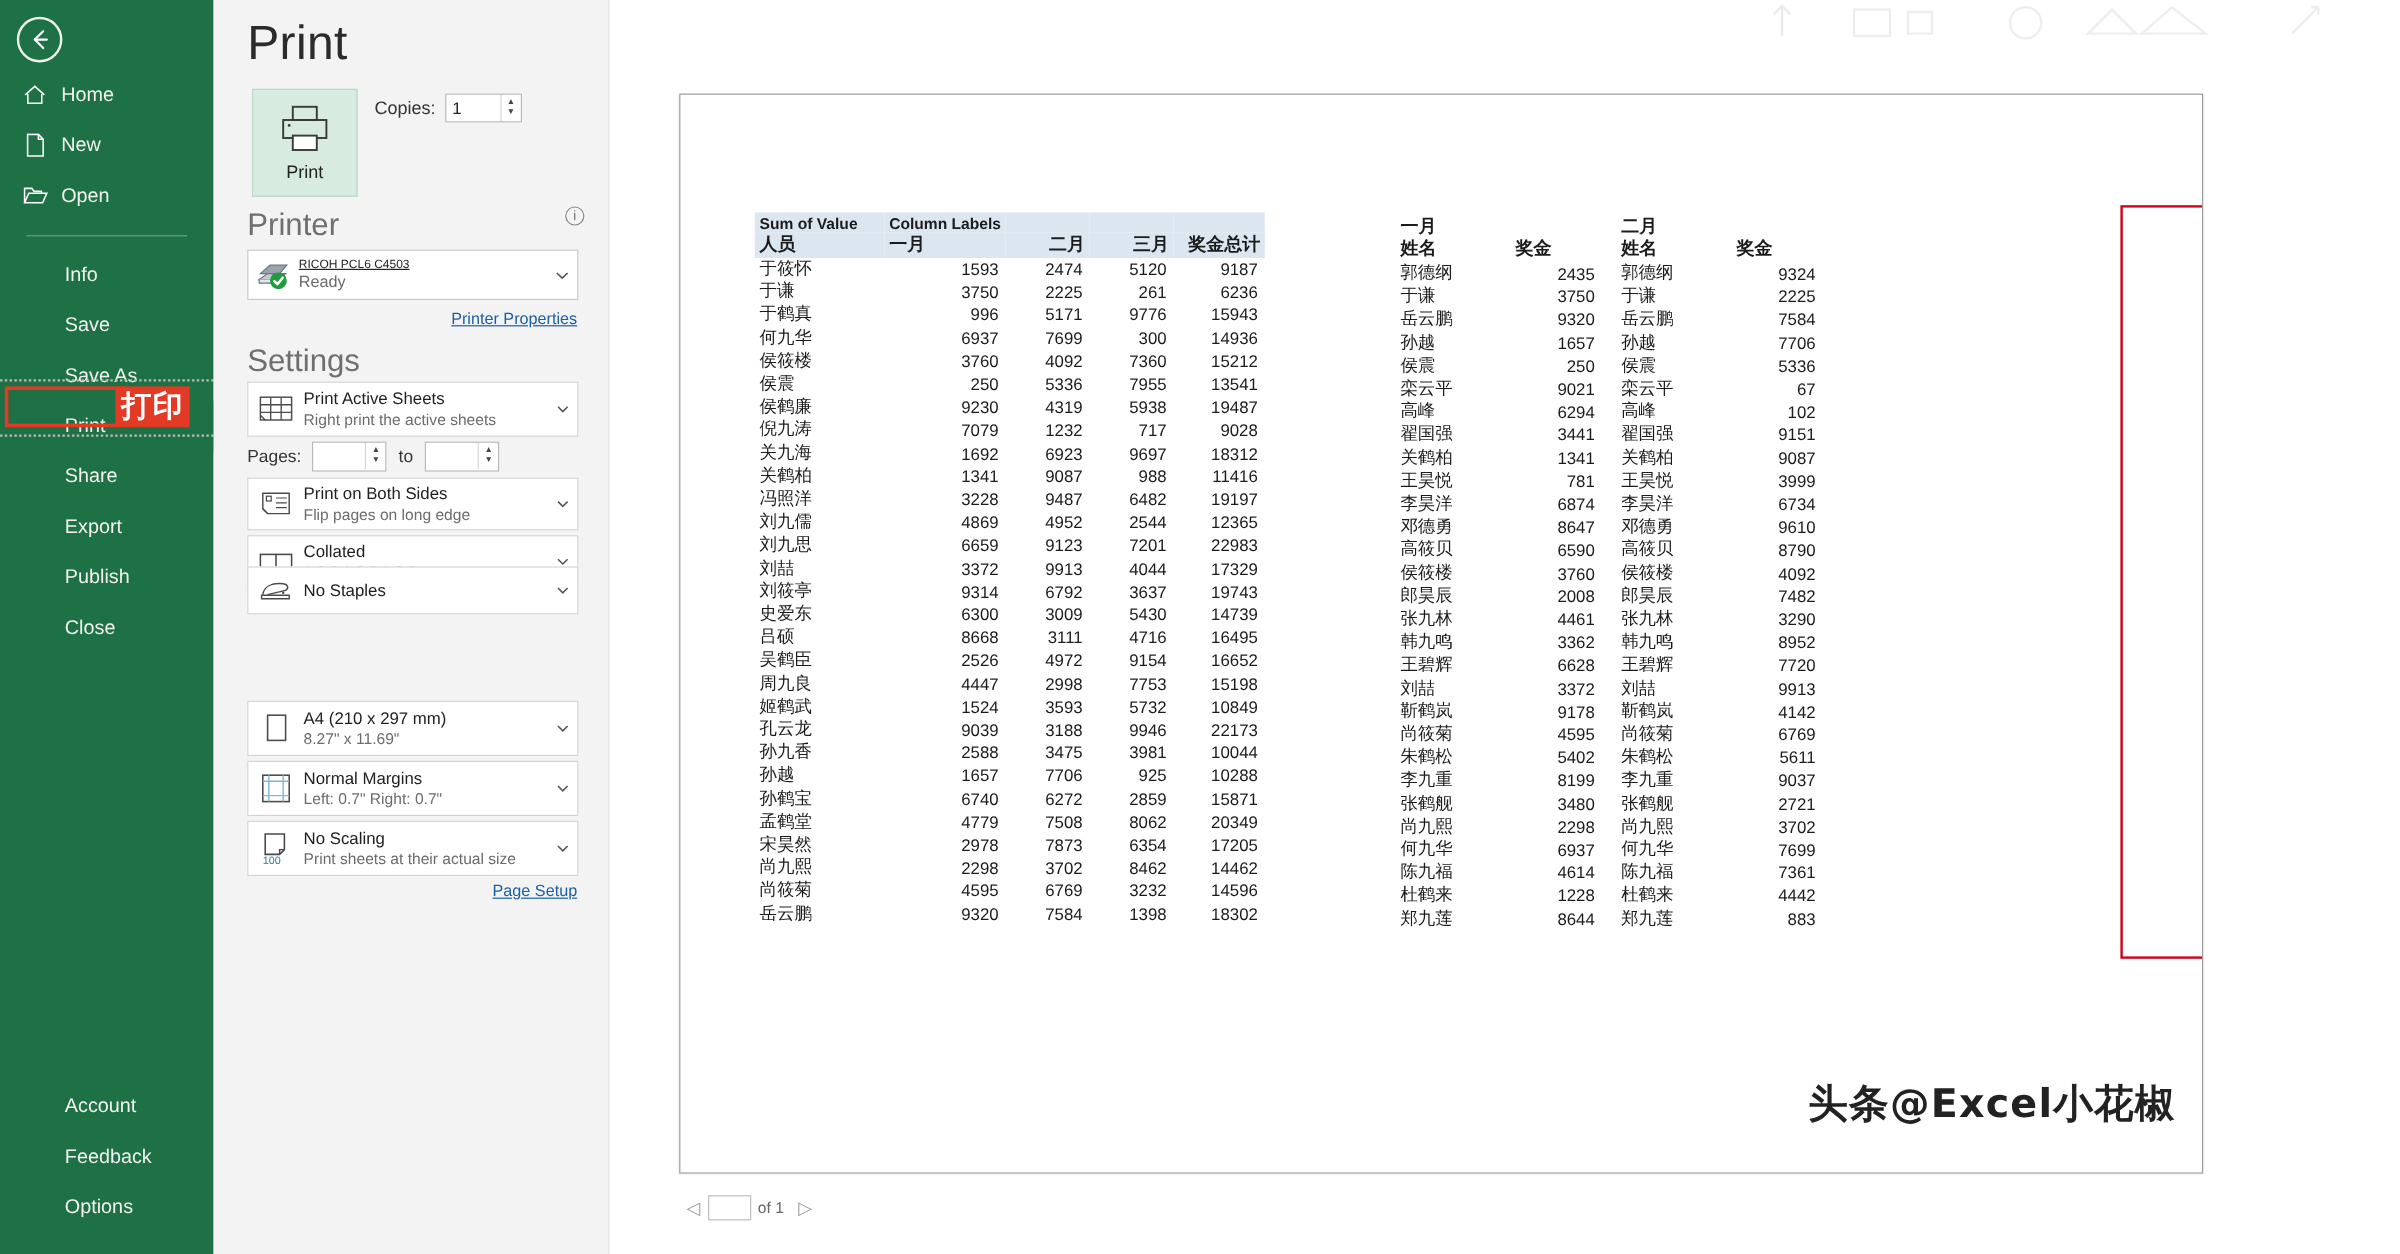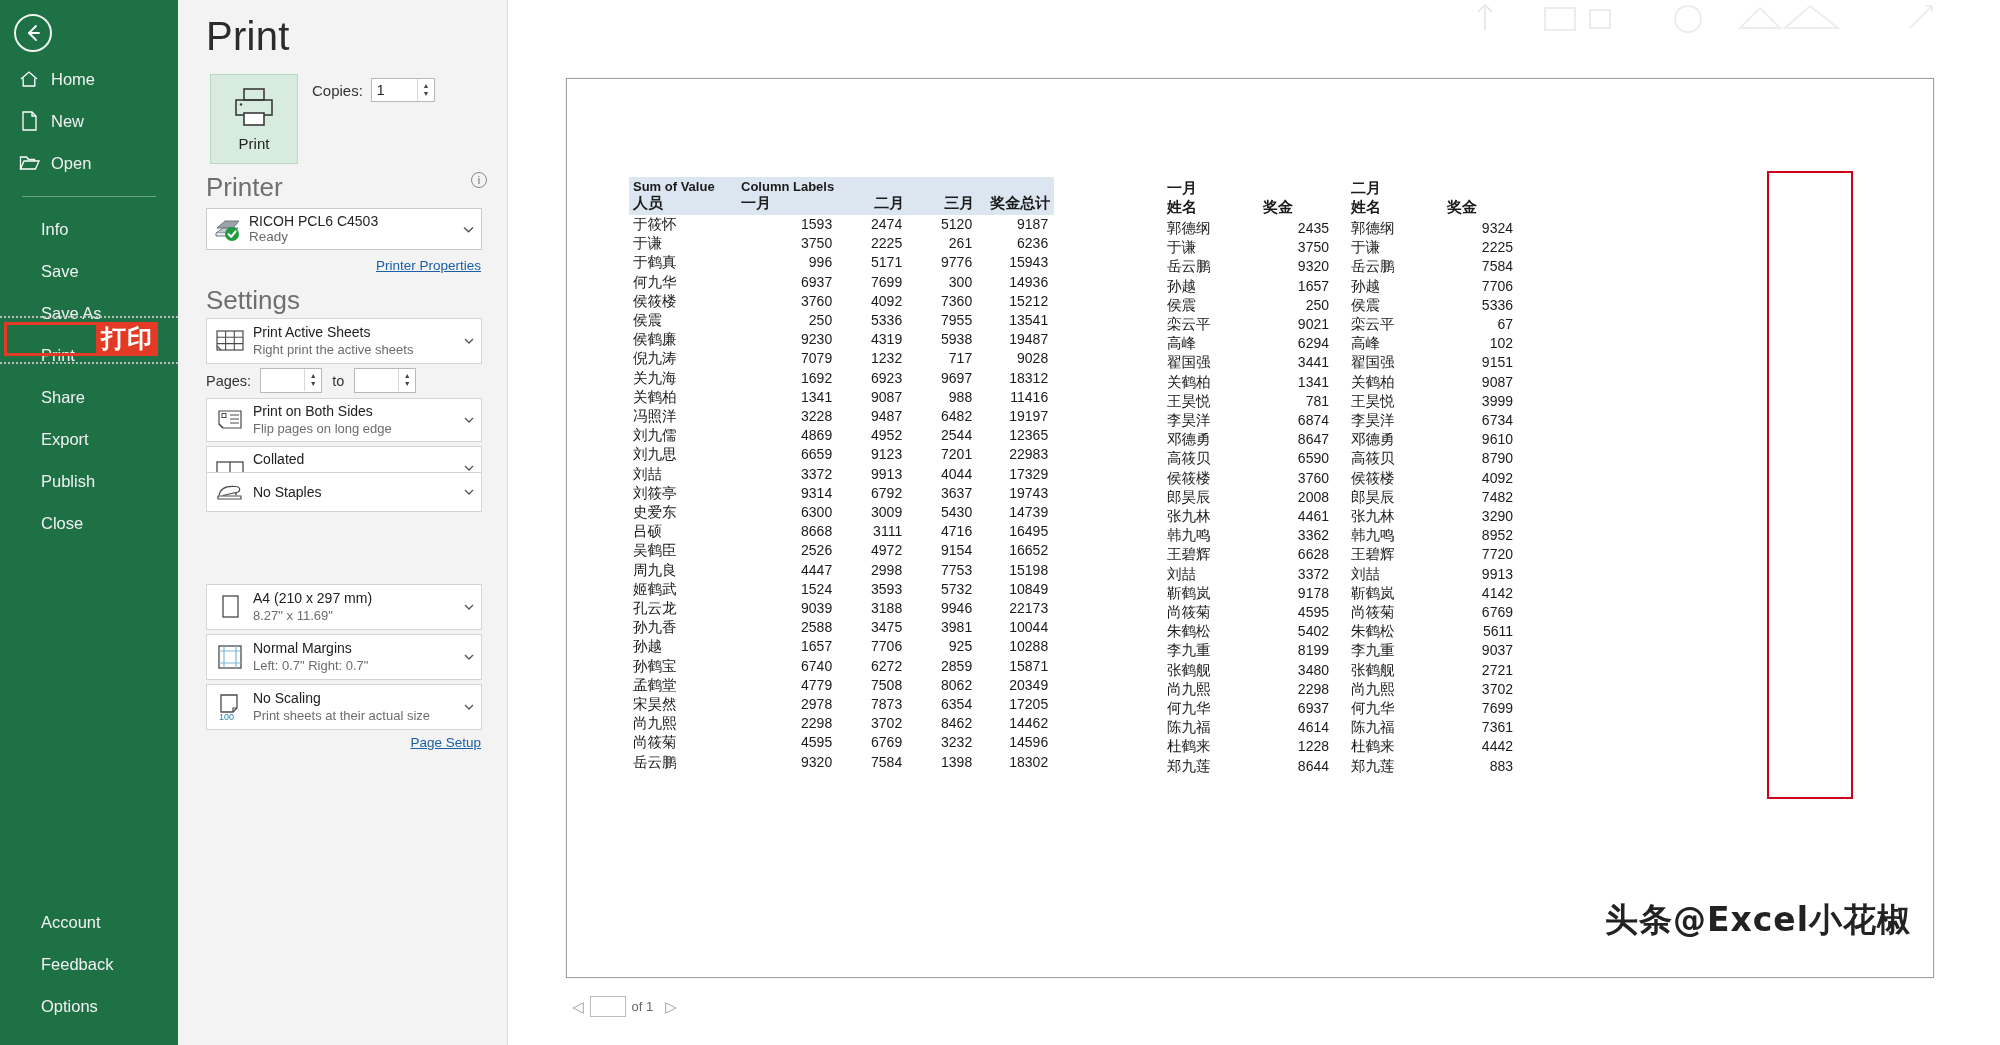--- a/index.html
+++ b/index.html
@@ -27,21 +27,21 @@
     cursor:pointer;
   }
   .back-btn svg { display:block; }
   .rail-list { position:absolute; left:0; top:58px; width:100%; }
   .rail-item {
     height:42px; display:flex; align-items:center;
     padding-left:16px; font-size:16.5px; color:#f2f2f2;
     cursor:pointer; position:relative; white-space:nowrap;
   }
   .rail-item .ico { width:26px; height:22px; margin-right:9px; display:flex; align-items:center; justify-content:center; flex:0 0 26px;}
-  .rail-item.indent { padding-left:41px; }
+  .rail-item.indent { padding-left:54px; }
   .rail-sep {
     height:1px; background:rgba(255,255,255,.35);
     margin:12px 22px 11px 22px;
   }
   .rail-item.active-print {
     background:#1e7145;
   }
   .print-highlight {
     position:absolute;
     left:4px; top:322px; width:100px; height:34px;
@@ -115,21 +115,21 @@
     font-size:11px; line-height:14px; text-align:center;
     cursor:pointer;
   }
   .printer-box {
     position:absolute; left:28px; width:276px; height:42px;
     background:#fff; border:1px solid #c9c9c9;
     display:flex; align-items:center; cursor:pointer;
   }
   .printer-box .pico { width:42px; flex:0 0 42px; display:flex; align-items:center; justify-content:center; position:relative;}
   .printer-box .ptxt { flex:1; line-height:1.18; }
-  .printer-box .pname { font-size:14px; color:#242424; }
+  .printer-box .pname { font-size:10px; color:#242424;text-decoration:underline; }
   .printer-box .pstat { font-size:13.5px; color:#6a6a6a; }
   .printer-box .chev { width:26px; flex:0 0 26px; display:flex; align-items:center; justify-content:center; }
   .link {
     position:absolute; font-size:13.5px; color:#1a5fa8;
     text-decoration:underline; cursor:pointer;
   }
 
   .opt {
     position:absolute; left:28px; width:276px;
     background:#fff; border:1px solid #d4d4d4;
@@ -149,21 +149,21 @@
   .pages-row .to { margin:0 10px; }
   .pages-row .spin { width:62px; height:25px; }
   .pages-row .spin input { width:42px; }
 
   
   .preview-wrap {
     flex:1; position:relative; background:#ffffff; height:1045px;
   }
   .page-sheet {
     position:absolute; left:58px; top:78px;
-    width:1368px; height:900px;
+    width:1270px; height:900px;
     background:#ffffff; border:1px solid #9f9f9f;
     box-shadow:0 0 2px rgba(0,0,0,.12);
     overflow:hidden;
   }
   .nav-bar {
     position:absolute; left:58px; top:996px; width:1270px;
     display:flex; align-items:center; font-size:13px; color:#555;
   }
   .nav-bar .arw { font-size:15px; color:#9a9a9a; cursor:pointer; padding:0 6px;}
   .nav-bar .pbox { width:36px; height:21px; border:1px solid #bdbdbd; background:#fff; }

